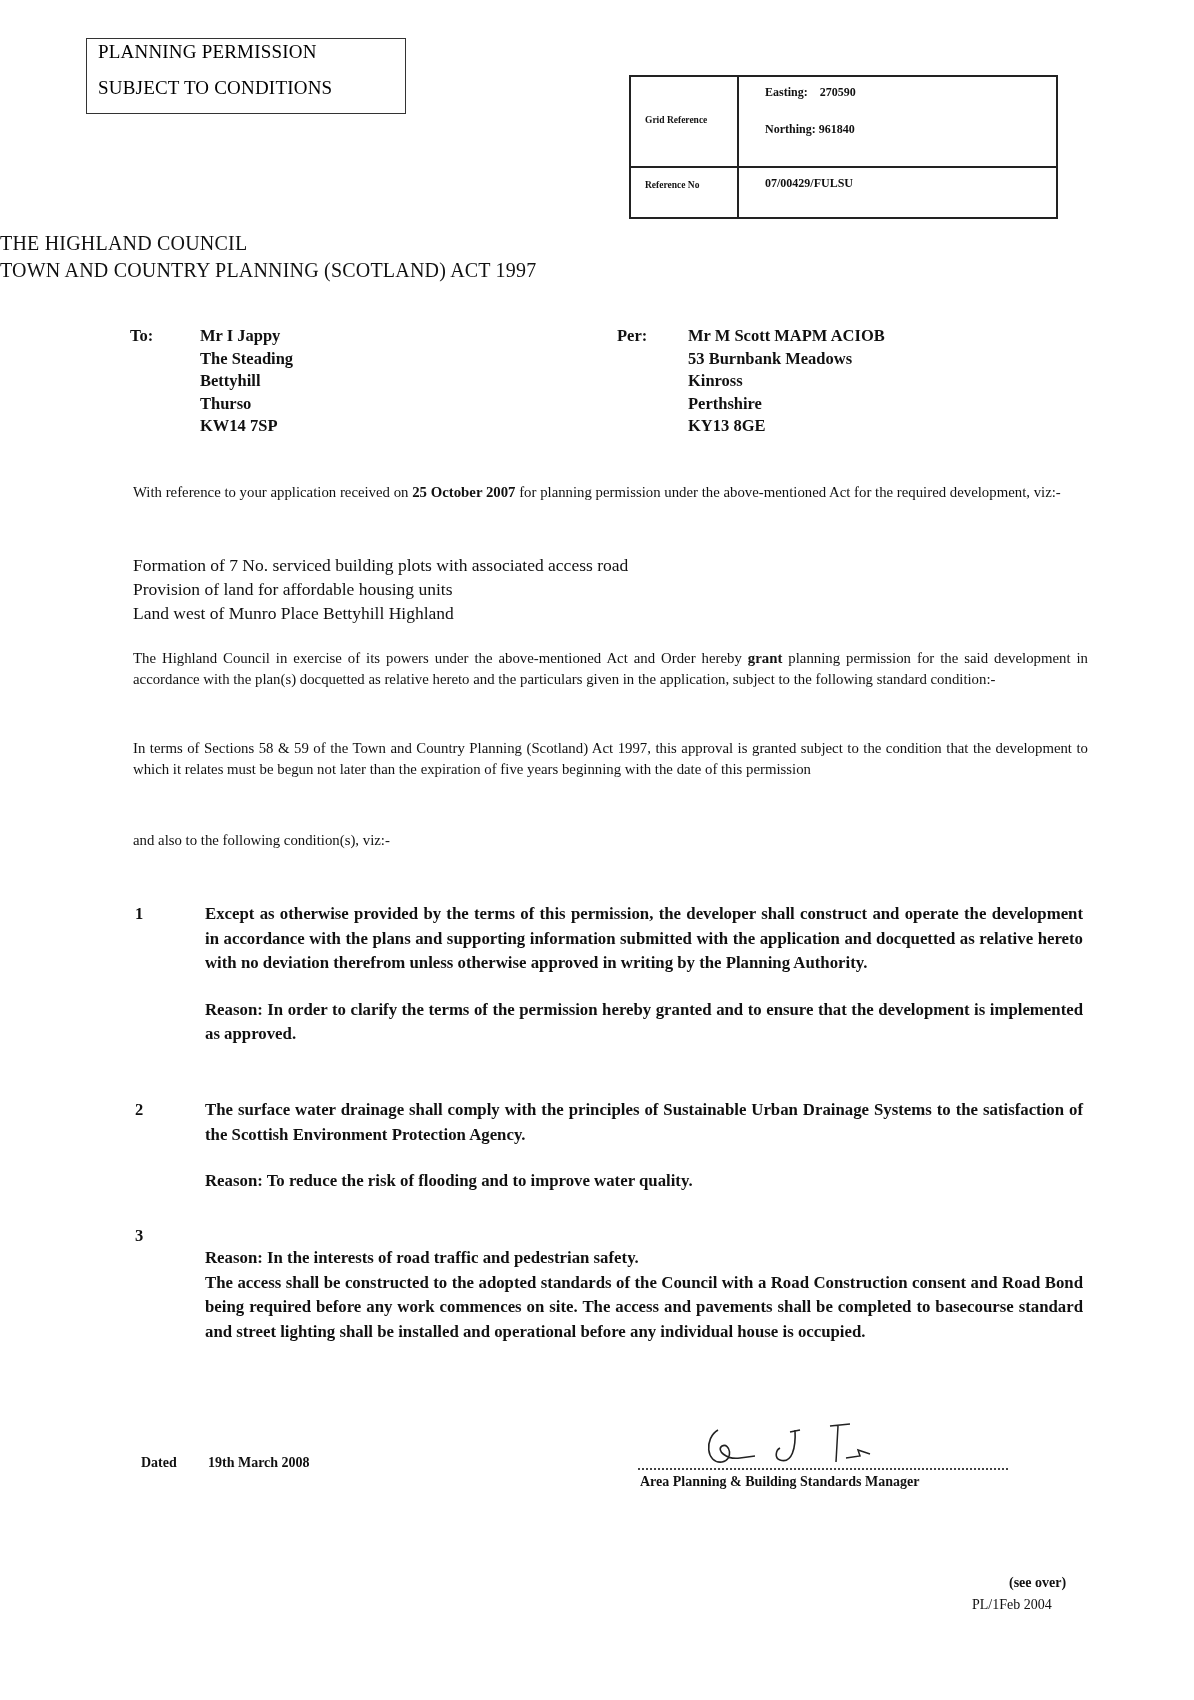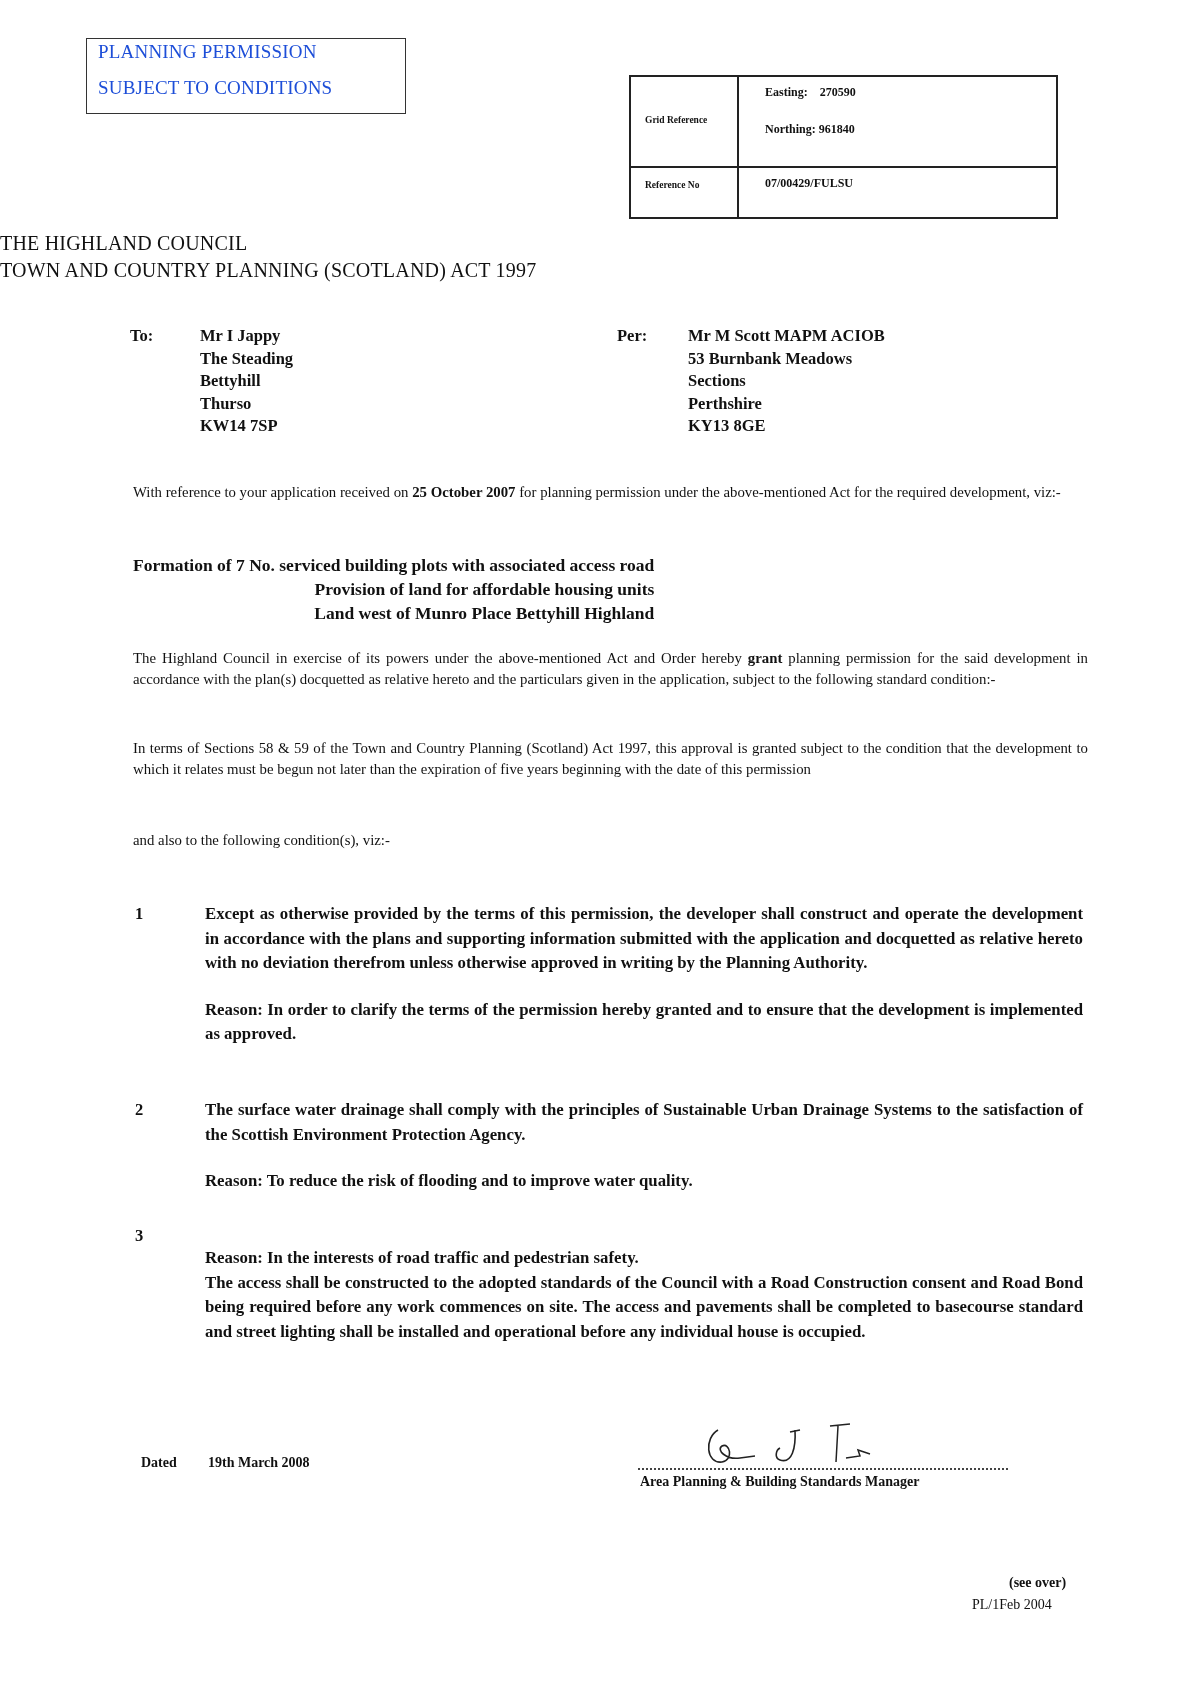--- a/index.html
+++ b/index.html
@@ -1,30 +1,30 @@
 <!DOCTYPE html>
 <html><head>
 <meta charset="utf-8">
 <style>
   html, body { margin:0; padding:0; background:#fff; }
   body { width:1194px; height:1700px; position:relative; overflow:hidden; color:#111;
          font-family: "Liberation Serif", "DejaVu Serif", serif; }
   .abs { position:absolute; }
   .stamp { left:86px; top:38px; width:318px; height:74px; border:1.5px solid #333; border-left-width:1px; }
-  .stamp div { position:absolute; left:11px; font-size:19px; letter-spacing:0.2px; color:#1d4ed8; }
+  .stamp div { position:absolute; left:11px; font-size:19px; letter-spacing:0.2px; color:#000000; }
   .stamp .l1 { top:2px; } .stamp .l2 { top:38px; }
   .ref { left:629px; top:75px; width:425px; height:140px; border:2px solid #222; }
   .ref .vline { position:absolute; left:106px; top:0; bottom:0; border-left:2px solid #222; }
   .ref .hline { position:absolute; left:0; right:0; top:89px; border-top:2px solid #222; }
   .ref .lab { position:absolute; font-size:9.5px; font-weight:bold; left:14px;font-family:Liberation Serif, serif; }
   .ref .val { position:absolute; left:134px; font-size:12px; font-weight:bold; }
   .title { left:0; width:1180px; text-align:left; font-size:20px; letter-spacing:0.2px; }
   .addr { font-size:16.5px; font-weight:bold; line-height:22.5px; }
   .body { left:133px; width:955px; font-size:14.8px; line-height:20.5px; text-align:justify; }
-  .dev { left:133px; font-size:17.5px; font-weight:bold; line-height:24px;text-align:right; }
+  .dev { left:133px; font-size:17.5px; font-weight:normal; line-height:24px; }
   .cond-num { left:135px; font-size:16.5px; font-weight:bold; }
   .cond { left:205px; width:878px; font-size:16.8px; font-weight:bold; line-height:24.5px; text-align:justify; }
   .cond p { margin:0; }
   .sigline { left:638px; top:1468px; width:370px; border-top:2px dotted #444; }
   .foot { font-size:14px; font-weight:bold; }
 </style>
 </head>
 <body>
 
 <div class="abs stamp">
@@ -50,21 +50,21 @@
   <div>Mr I Jappy</div>
   <div>The Steading</div>
   <div>Bettyhill</div>
   <div>Thurso</div>
   <div>KW14 7SP</div>
 </div>
 <div class="abs addr" style="left:617px; top:325px">Per:</div>
 <div class="abs addr" style="left:688px; top:325px">
   <div>Mr M Scott MAPM ACIOB</div>
   <div>53 Burnbank Meadows</div>
-  <div>Sections</div>
+  <div>Kinross</div>
   <div>Perthshire</div>
   <div>KY13 8GE</div>
 </div>
 
 <div class="abs body" style="top:482px">
   <span>With reference to your application received on </span><b>25 October 2007</b><span> for planning permission under the above-mentioned Act for the required development, viz:-</span>
 </div>
 
 <div class="abs dev" style="top:553px">
   <div>Formation of 7 No. serviced building plots with associated access road</div>

